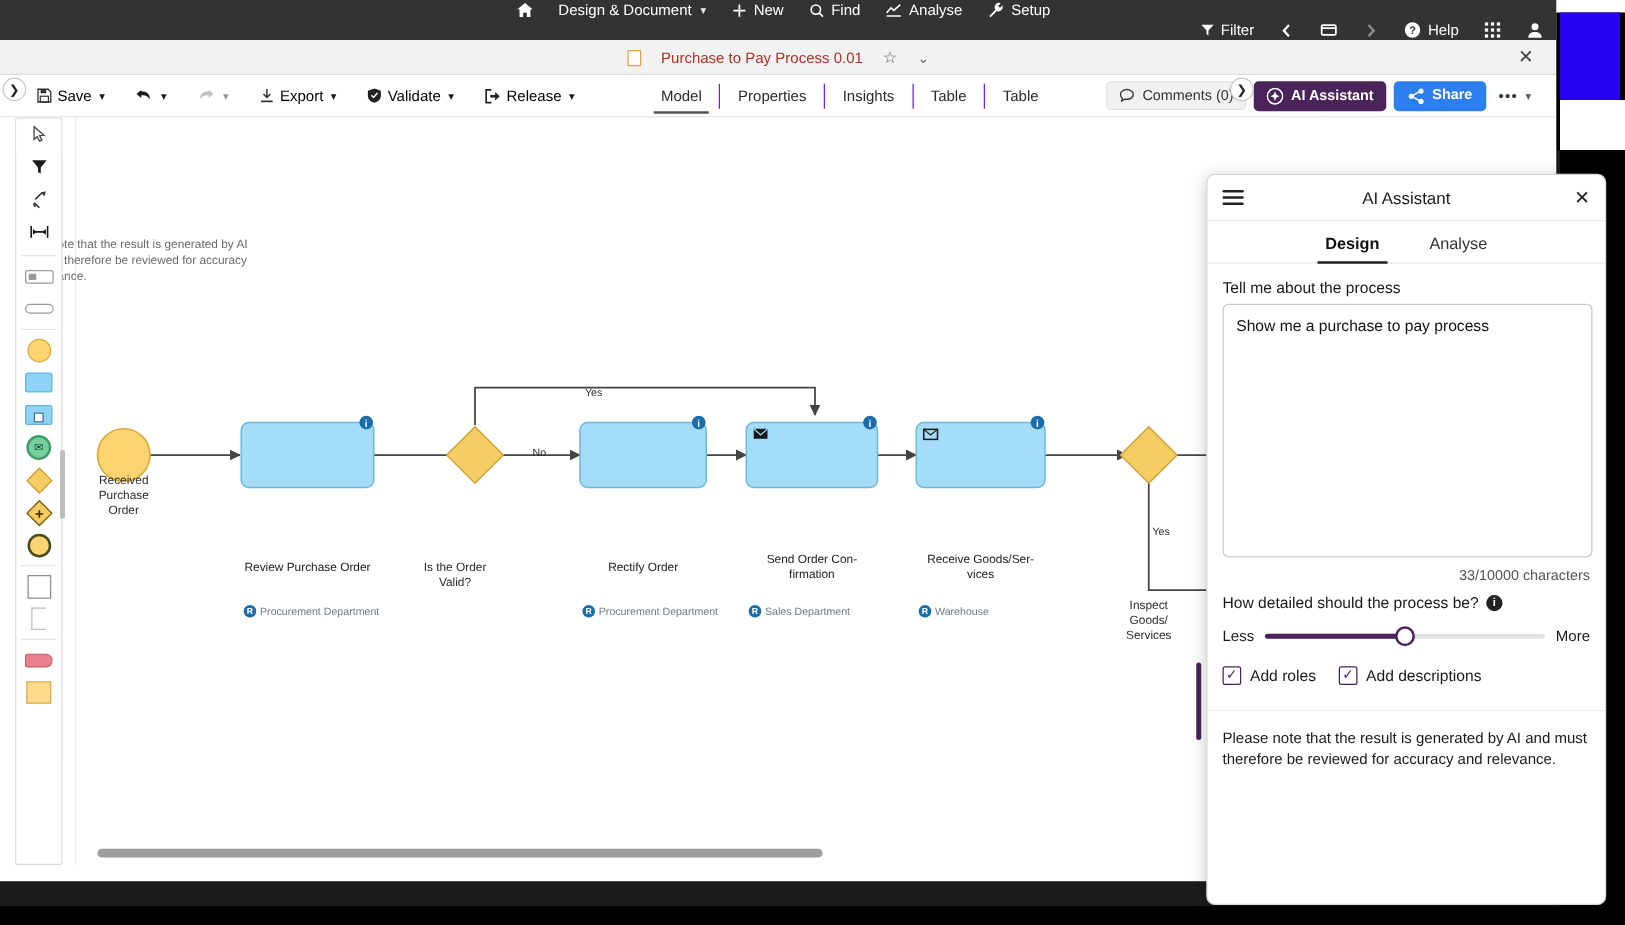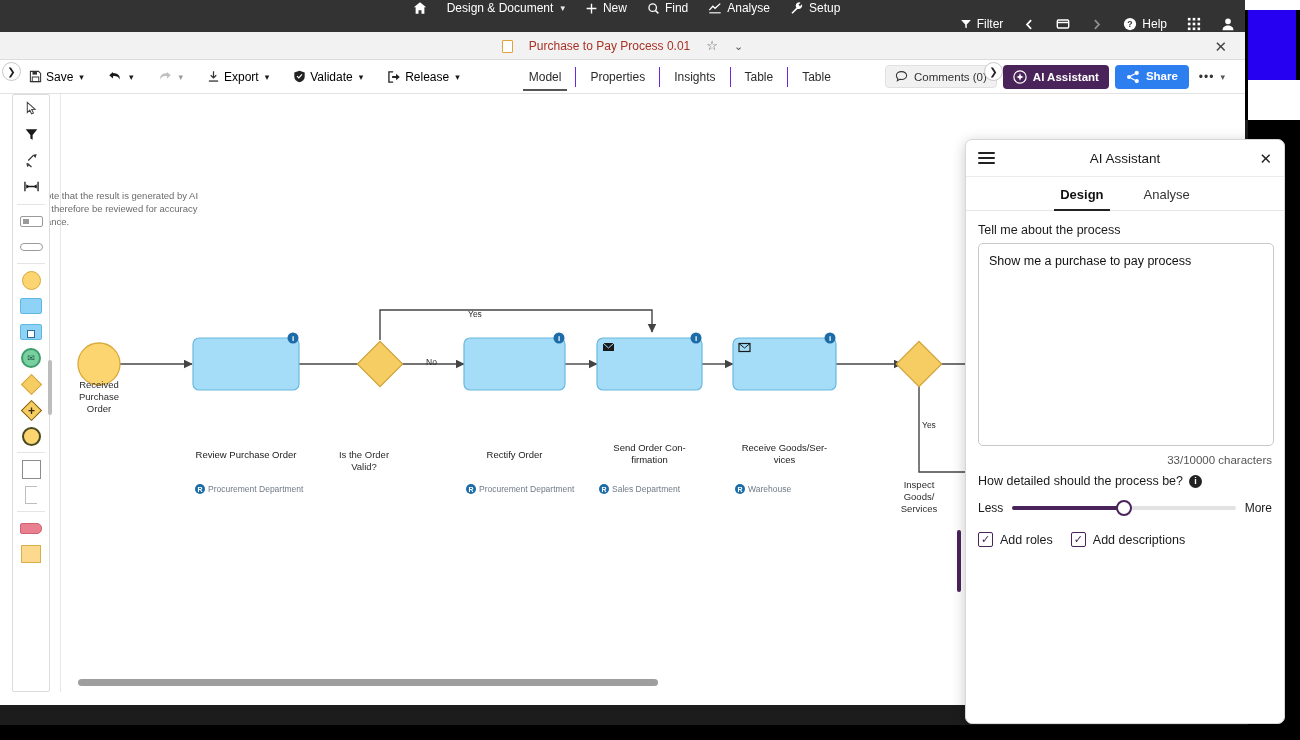--- a/index.html
+++ b/index.html
@@ -756,15 +756,16 @@
           <span>Add roles</span>
         </label>
         <label class="chk-row">
           <span class="chk-box">✓</span>
           <span>Add descriptions</span>
         </label>
       </div>
     </div>
 
 
+    <div class="ai-foot">Please note that the result is generated by AI and must therefore be reviewed for accuracy and relevance.</div>
   </div>
 
 </div>
 
 </body></html>

